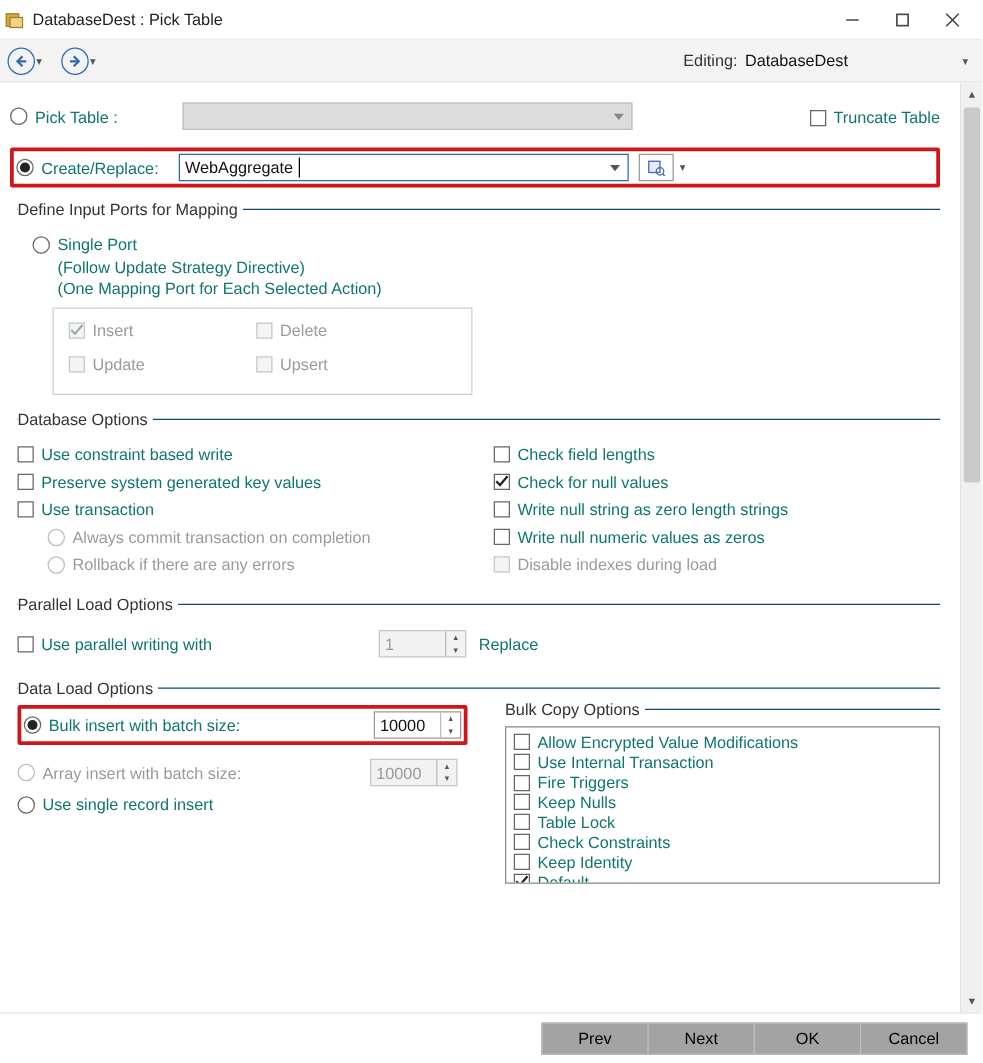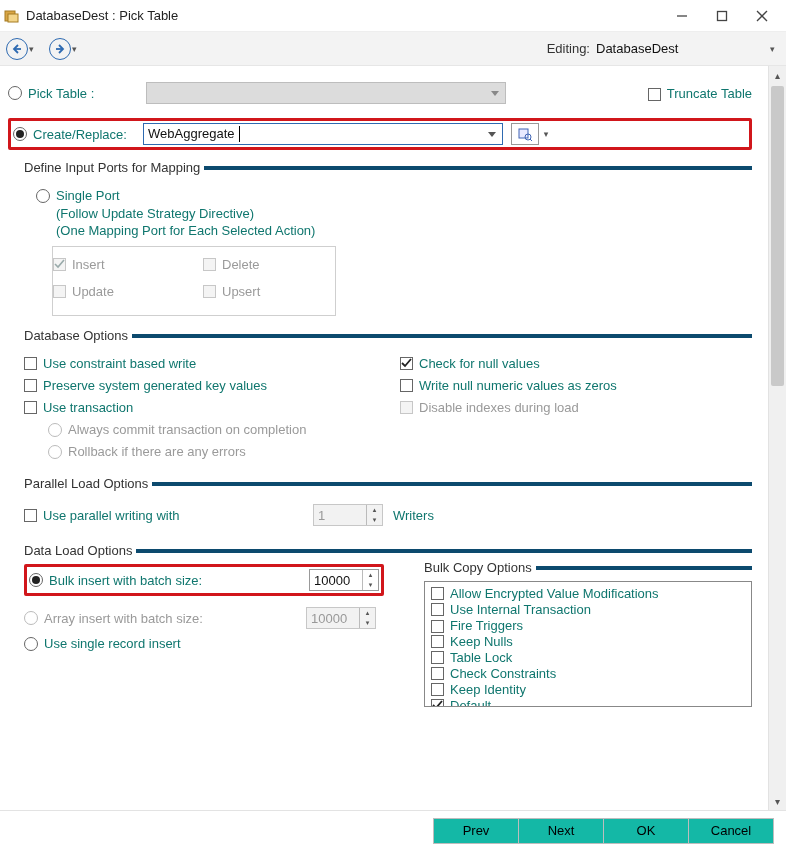--- a/index.html
+++ b/index.html
@@ -45,41 +45,41 @@
 .tool-btn svg { width:14px; height:14px; }
 .tool-drop { width:10px; text-align:center; color:#555; font-size:9px; margin-left:2px; }
 
 .highlight-red { border:3px solid #d1161b; padding:2px; border-radius:2px; }
 .hl-row1 { position:relative; margin-top:6px; }
 .hl-row1 .inner { display:flex; align-items:center; }
 
 .check { width:13px; height:13px; border:1px solid #666; display:inline-flex; align-items:center; justify-content:center; margin-right:6px; flex:0 0 auto; background:#fff; }
 .check.disabled { border-color:#c7c7c7; background:#f4f4f4; }
 .check.checked svg { width:11px; height:11px; }
-fieldset { border:none; border-top:4px solid #0c4a6e; margin:10px 0 6px 16px; padding:6px 0 0 0; }
+fieldset { border:none; border-top:1px solid #0c4a6e; margin:10px 0 6px 6px; padding:6px 0 0 0; }
 fieldset legend { padding:0 4px 0 0; color:#333; }
 
-.ports-box { width:284px; border:1px solid #cfcfcf; padding:10px 12px 4px 0; margin:8px 0 2px 28px; }
+.ports-box { width:336px; border:1px solid #cfcfcf; padding:10px 12px 4px 12px; margin:8px 0 2px 28px; }
 .ports-box .prow { display:flex; gap:60px; margin-bottom:12px; }
 .ports-box .pitem { display:flex; align-items:center; min-width:90px; }
 
 .two-col { display:flex; gap:24px; }
 .col { flex:1; }
 .crow { display:flex; align-items:center; margin:7px 0; }
 .subradio { margin-left:24px; }
 
 .spin { width:70px; height:22px; border:1px solid #999; background:#fff; display:inline-flex; align-items:center; position:relative; padding:0 18px 0 4px; }
 .spin.disabled { background:#f2f2f2; color:#999; border-color:#c7c7c7; }
 .spin .arrows { position:absolute; right:0; top:0; bottom:0; width:16px; border-left:1px solid #bbb; display:flex; flex-direction:column; }
 .spin .arrows div { flex:1; display:flex; align-items:center; justify-content:center; font-size:7px; color:#555; }
 
 .bulk-box { border:1px solid #888; padding:3px 6px 0px 6px; height:126px; overflow:hidden; }
 
 .footer { position:absolute; left:0; right:0; bottom:0; height:40px; border-top:1px solid #e3e3e3; display:flex; align-items:center; justify-content:flex-end; padding-right:12px; gap:0; }
-.footer button { width:86px; height:26px; background:#14b8a6; border:1px solid #bdbdbd; margin-left:-1px; }
+.footer button { width:86px; height:26px; background:#a3a3a3; border:1px solid #bdbdbd; margin-left:-1px; }
 </style>
 </head>
 <body>
 
 <div class="titlebar">
   <span class="app-icon">
     <svg viewBox="0 0 16 16">
         <rect x="1" y="3" width="10" height="10" fill="#d9a646" stroke="#a57a20"></rect>
         <rect x="4" y="6" width="10" height="8" fill="#f3d58a" stroke="#a57a20"></rect>
       </svg>
@@ -222,26 +222,34 @@
               <span class="radio disabled"></span>
               <span class="label disabled">Always commit transaction on completion</span>
             </div>
         <div class="crow subradio">
               <span class="radio disabled"></span>
               <span class="label disabled">Rollback if there are any errors</span>
             </div>
       </div>
       <div class="col">
         <div class="crow">
+              <span class="check"></span>
+              <span class="label">Check field lengths</span>
+            </div>
+        <div class="crow">
               <span class="check checked">
                 <svg viewBox="0 0 11 11">
                   <path d="M1 5 L4 8 L10 1" fill="none" stroke="#222" stroke-width="1.8"></path>
                 </svg>
               </span>
               <span class="label">Check for null values</span>
+            </div>
+        <div class="crow">
+              <span class="check"></span>
+              <span class="label">Write null string as zero length strings</span>
             </div>
         <div class="crow">
               <span class="check"></span>
               <span class="label">Write null numeric values as zeros</span>
             </div>
         <div class="crow">
               <span class="check disabled"></span>
               <span class="label disabled">Disable indexes during load</span>
             </div>
       </div>
@@ -253,21 +261,21 @@
     <div class="crow">
       <span class="check"></span>
       <span class="label" style="width:270px">Use parallel writing with</span>
       <span class="spin disabled">
         <span>1</span>
         <span class="arrows">
               <div>▴</div>
               <div>▾</div>
             </span>
       </span>
-      <span style="margin-left:10px" class="label">Writers</span>
+      <span style="margin-left:10px" class="label">Replace</span>
     </div>
   </fieldset>
 
   <fieldset>
     <legend>Data Load Options</legend>
     <div class="two-col">
       <div class="col" style="max-width:400px">
         <div class="highlight-red" style="display:inline-block;margin-bottom:4px">
           <div class="inner" style="display:flex;align-items:center">
             <span class="radio sel"></span>

